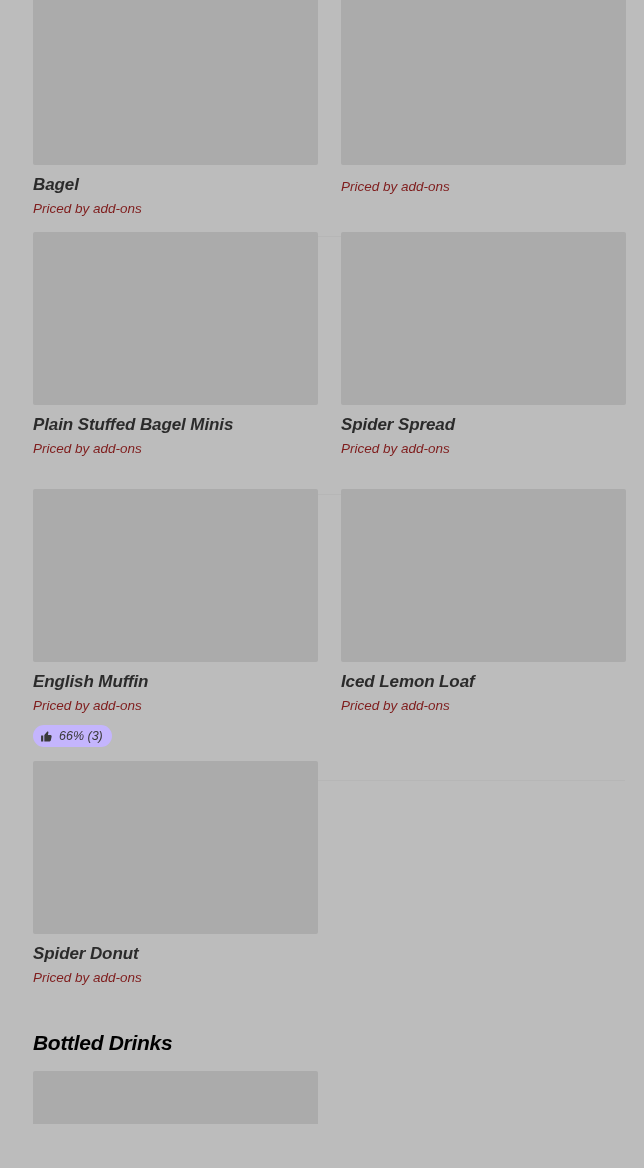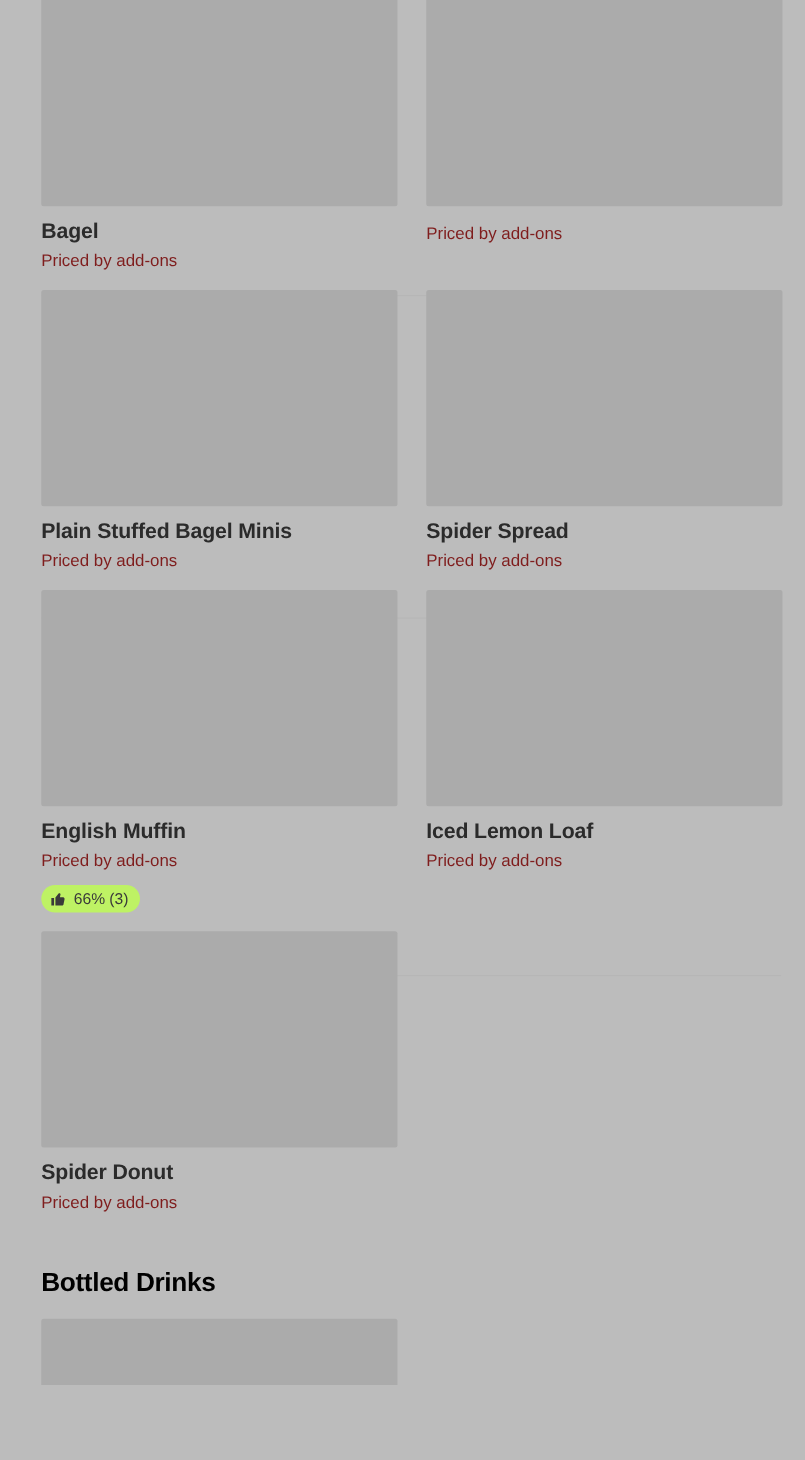--- a/index.html
+++ b/index.html
@@ -19,20 +19,21 @@
     position: relative;
     width: 644px;
     height: 1168px;
     background: #bcbcbc;
   }
 
   
   .grid {
     position: relative;
     width: 560px;
+    font-style: italic;
   }
 
   .row {
     position: relative;
     display: flex;
     width: 644px;
   }
 
   .cell {
     position: relative;
@@ -76,21 +77,21 @@
   }
 
   
   .rating-badge {
     display: inline-flex;
     align-items: center;
     gap: 6px;
     margin-top: 10px;
     padding: 4px 9px 4px 7px;
     border-radius: 11px;
-    background: #bef264;
+    background: #c4b5fd;
   }
   .rating-badge .thumbs {
     display: inline-block;
     width: 13px;
     height: 13px;
     line-height: 13px;
   }
   .rating-badge .thumbs svg { display: block; }
   .rating-text {
     font-size: 12.5px;
@@ -157,21 +158,21 @@
         <div class="thumb tall"></div>
         <div class="info">
           <p class="item-title">Spider Spread</p>
           <p class="item-sub">Priced by add-ons</p>
         </div>
       </div>
     </div>
 
     <div class="sep" style="top:494px;"></div>
 
-    <div class="row" style="margin-top:4px;">
+    <div class="row" style="margin-top:21px;">
       <div class="cell">
         <div class="thumb tall"></div>
         <div class="info">
           <p class="item-title">English Muffin</p>
           <p class="item-sub">Priced by add-ons</p>
           <div class="rating-badge">
             <span class="thumbs">
               <svg width="13" height="13" viewBox="0 0 24 24" aria-hidden="true">
                 <path fill="#3a3a3a" d="M2 10h4v11H2zM20.5 9h-5.9l.9-4.3c.2-1-.5-1.9-1.5-1.9-.5 0-1 .2-1.3.7L8 9.4V21h9.9c1 0 1.8-.7 2-1.6l1.6-7.5c.2-1.3-.7-2.4-2-2.9z"></path>
               </svg>

